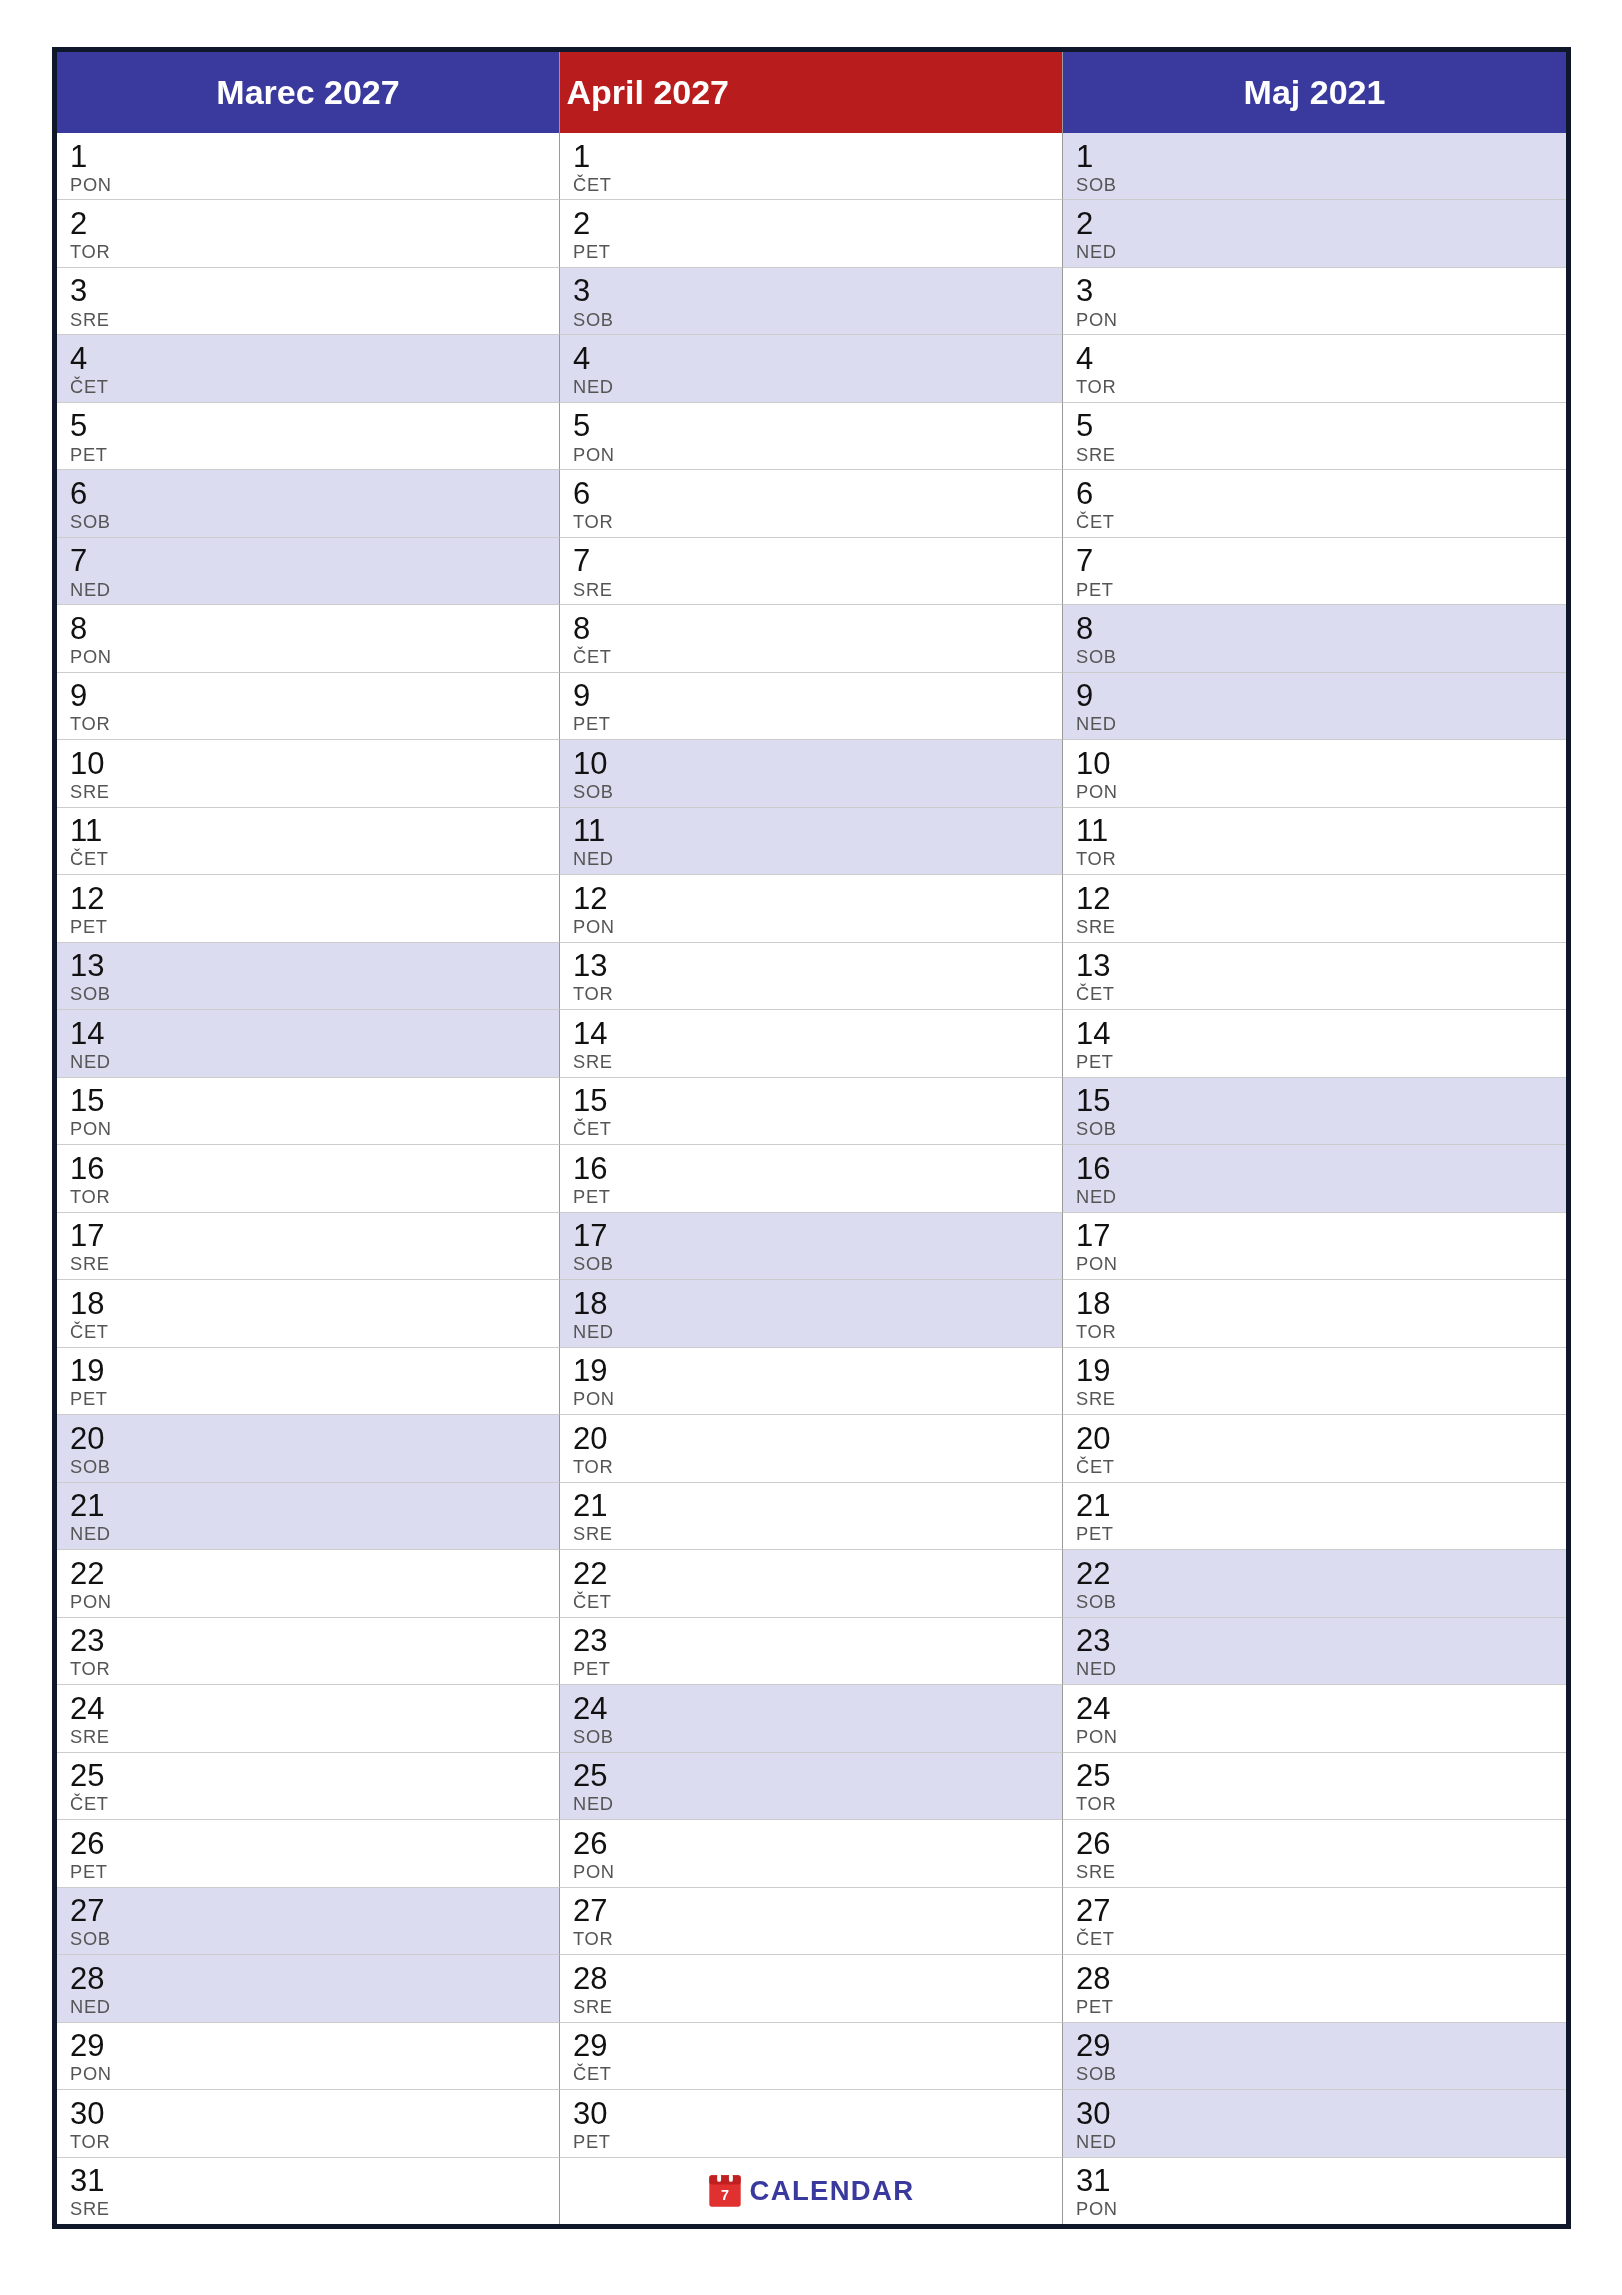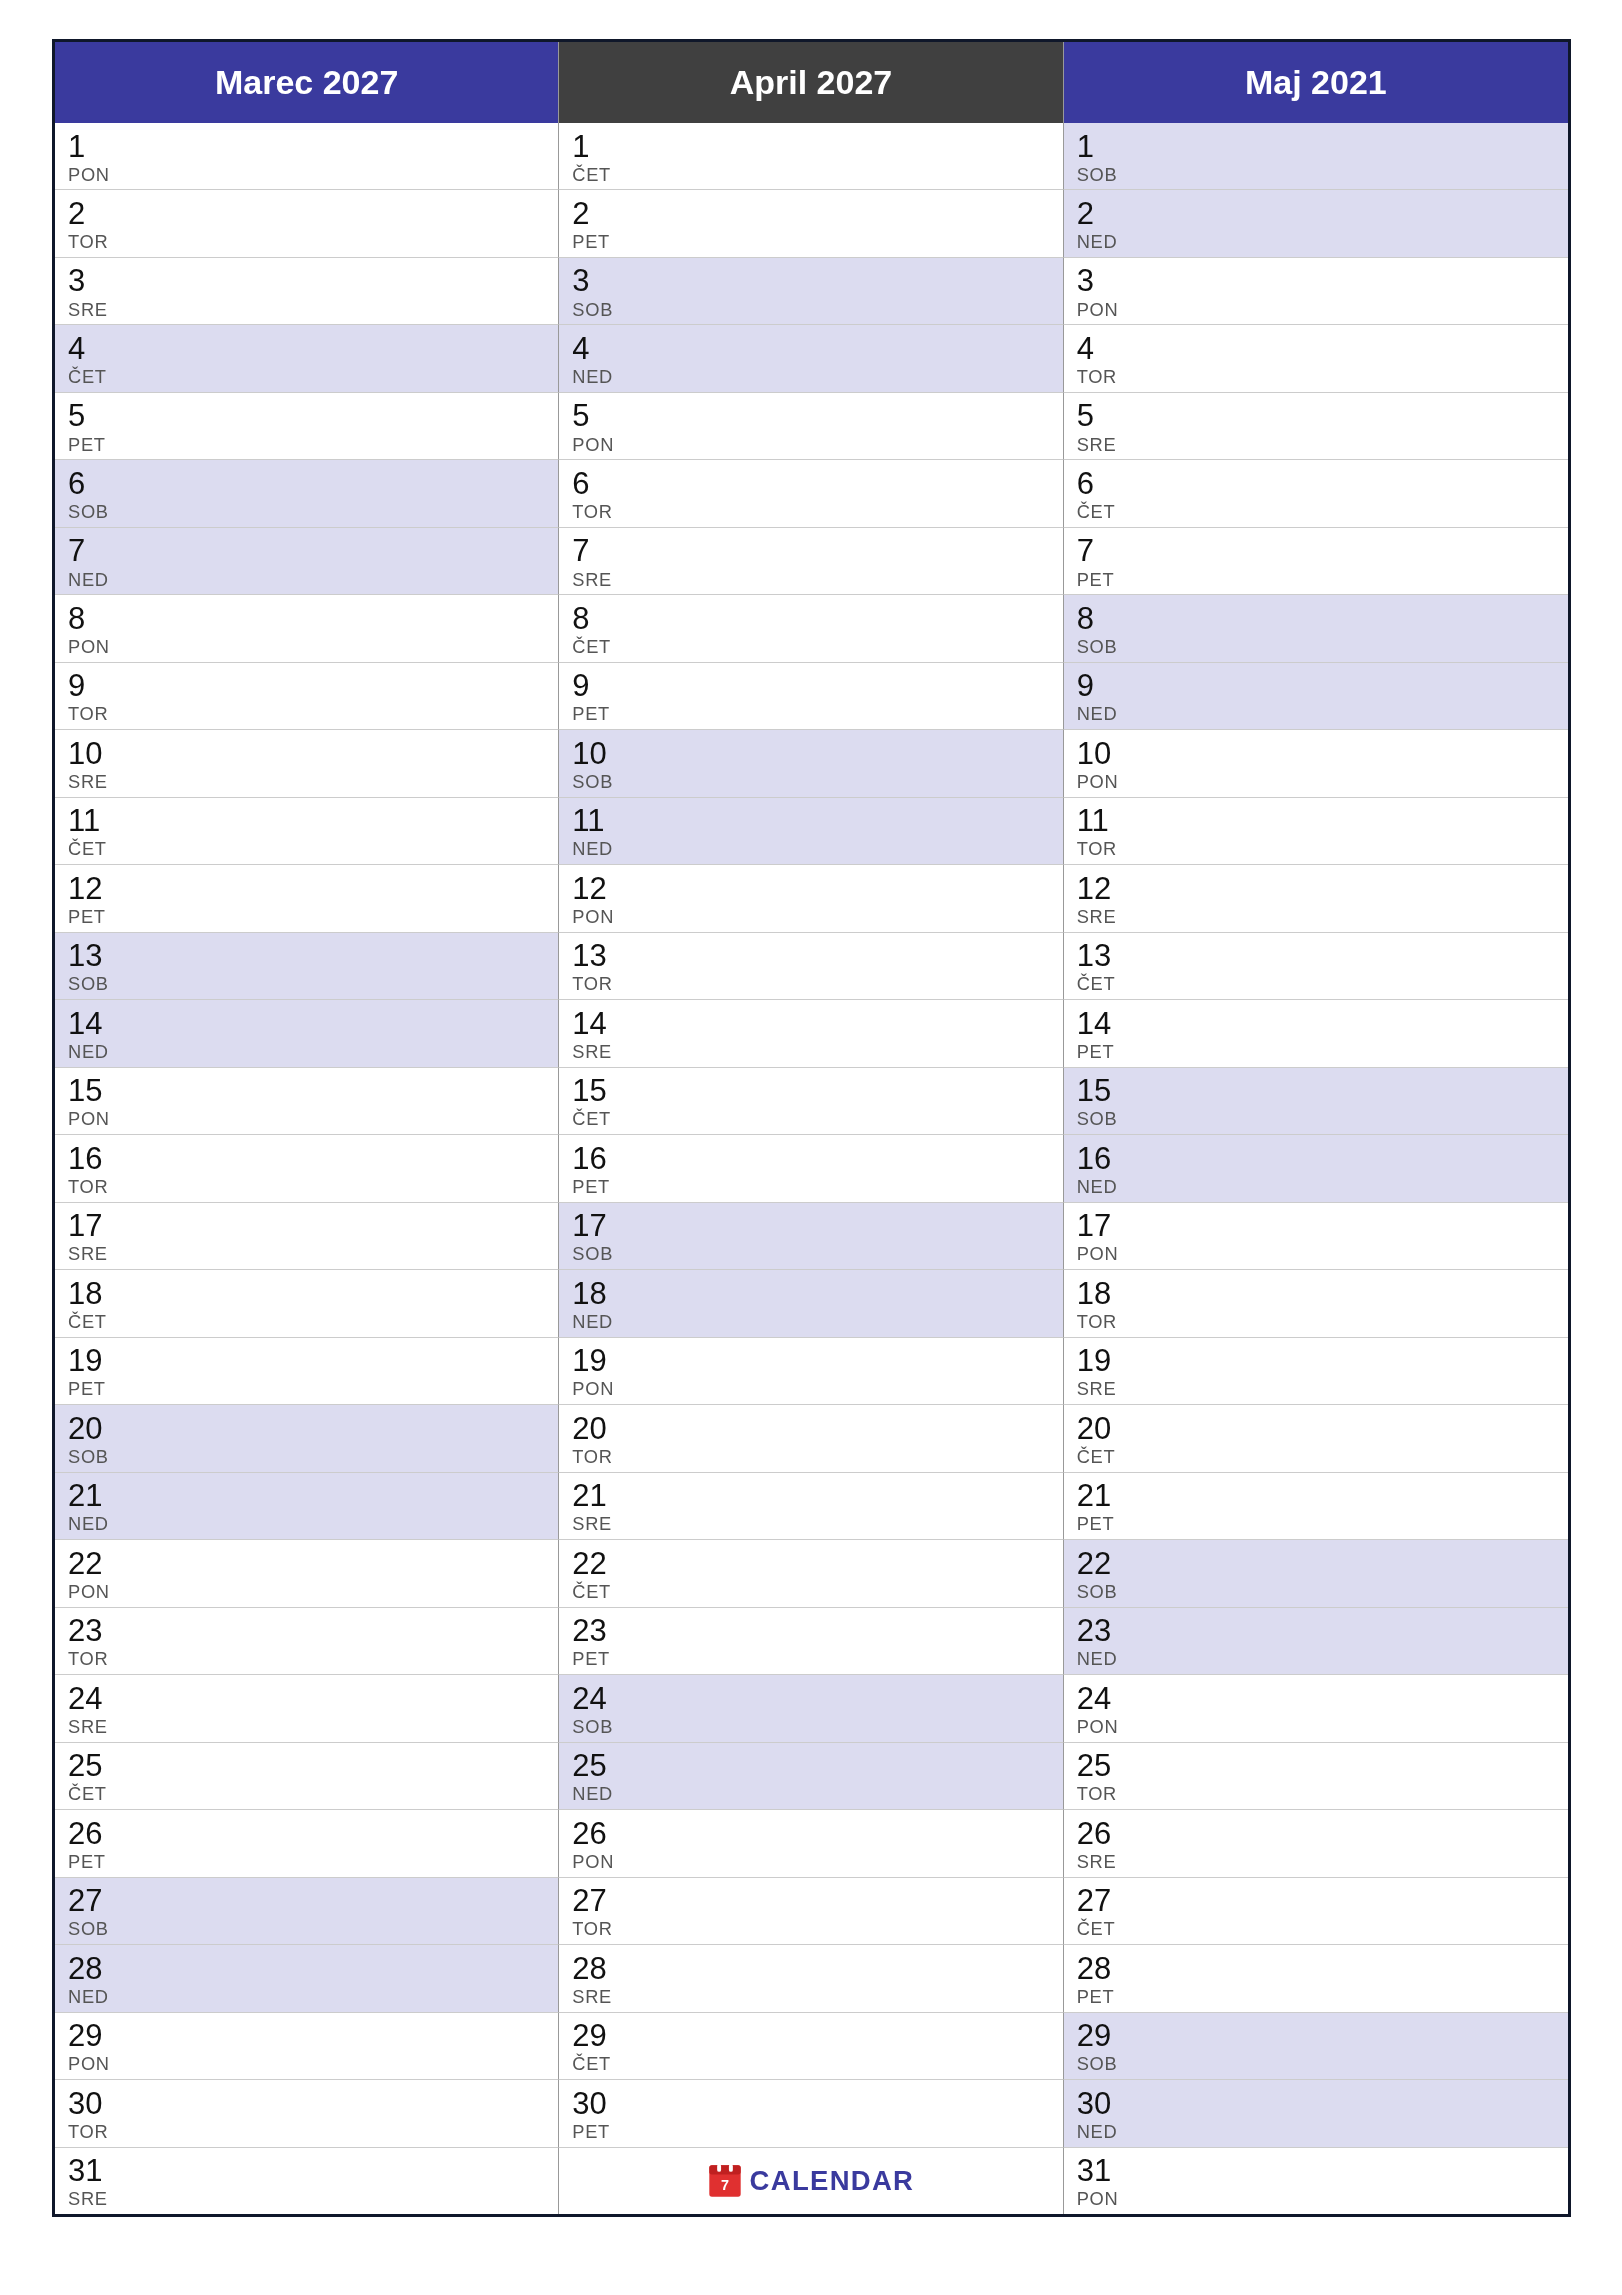--- a/index.html
+++ b/index.html
@@ -7,27 +7,27 @@
       background: #fff;
       font-family: Arial, sans-serif;
       width: 1623px;
       min-height: 2295px;
       padding: 39px 52px;
     }
   </style>
 </head>
 <body>
 
-<div style="width:100%; border:3px solid #0f172a; margin:0 auto;">
+<div style="width:100%; border:5px solid #0f172a; margin:8px auto;">
 
   <div style="display:grid; grid-template-columns:1fr 1fr 1fr;">
     <div style="background:#3a3a9e; color:#fff; text-align:center; font-size:34px; font-weight:bold; padding:21px 6.5px; border-right:1px solid #999;">
       <span>Marec 2027</span>
     </div>
-    <div style="background:#404040; color:#fff; text-align:center; font-size:34px; font-weight:bold; padding:21px 6.5px; border-right:1px solid #999;">
+    <div style="background:#b91c1c; color:#fff; text-align:left; font-size:34px; font-weight:bold; padding:21px 6.5px; border-right:1px solid #999;">
       <span>April 2027</span>
     </div>
     <div style="background:#3a3a9e; color:#fff; text-align:center; font-size:34px; font-weight:bold; padding:21px 6.5px;">
       <span>Maj 2021</span>
     </div>
   </div>
 
   <div id="days-container">
       <div style="display: grid; grid-template-columns: 1fr 1fr 1fr;">
         <div style="padding: 6.5px 13px 3.9px; min-height: 59px; border-right: 1px solid rgb(153, 153, 153); border-bottom: 0.7px solid rgb(204, 204, 204);">

